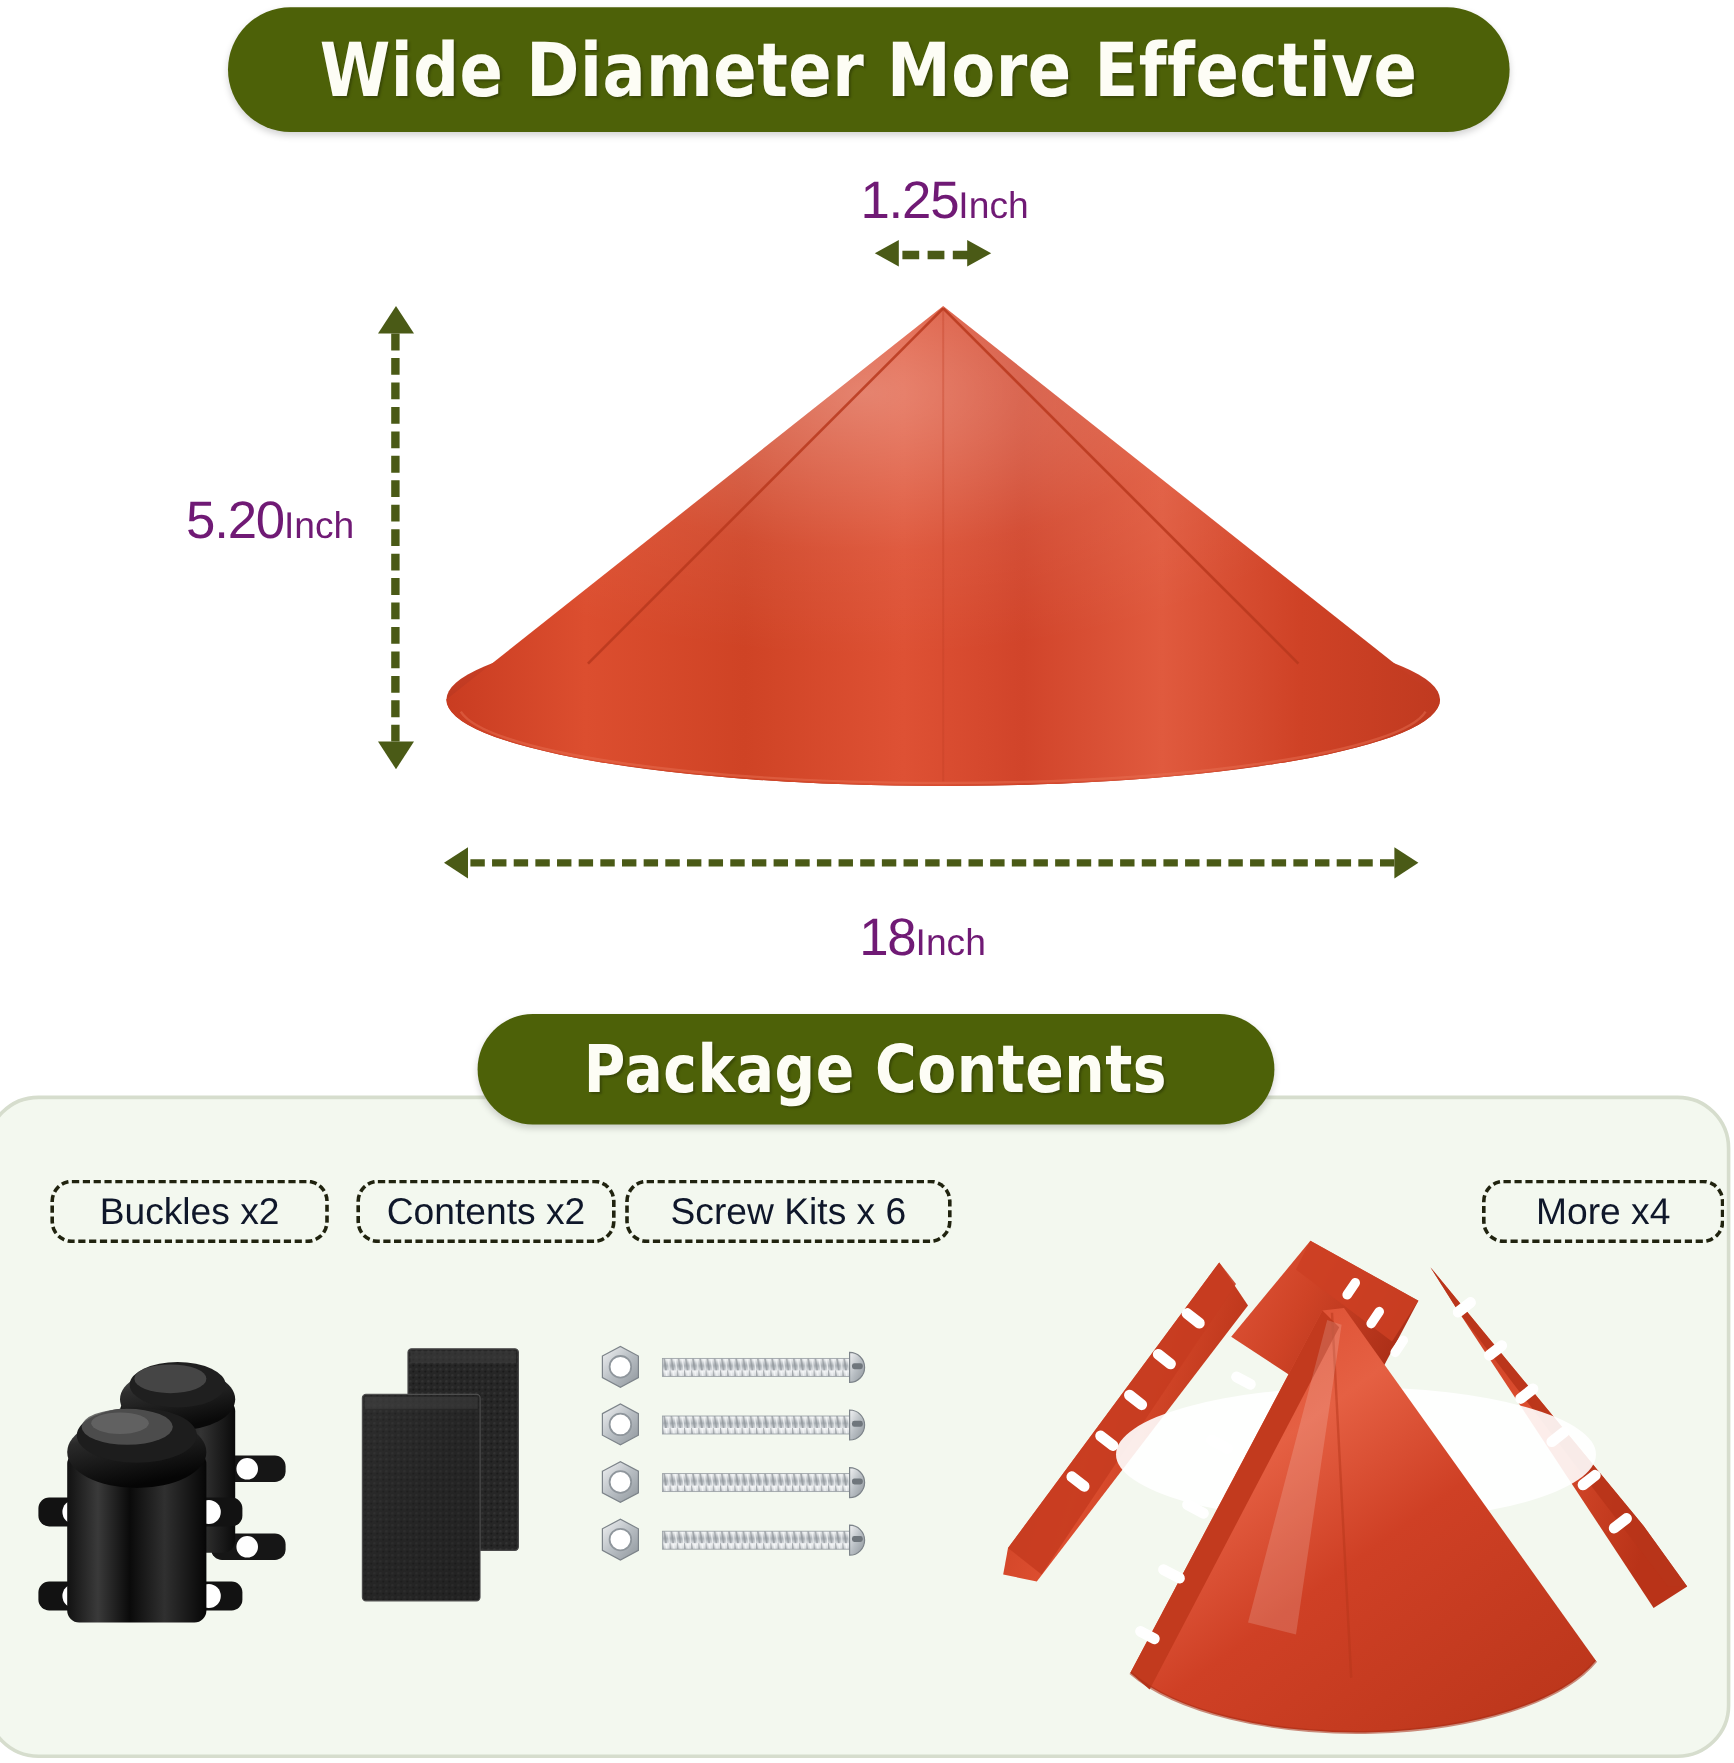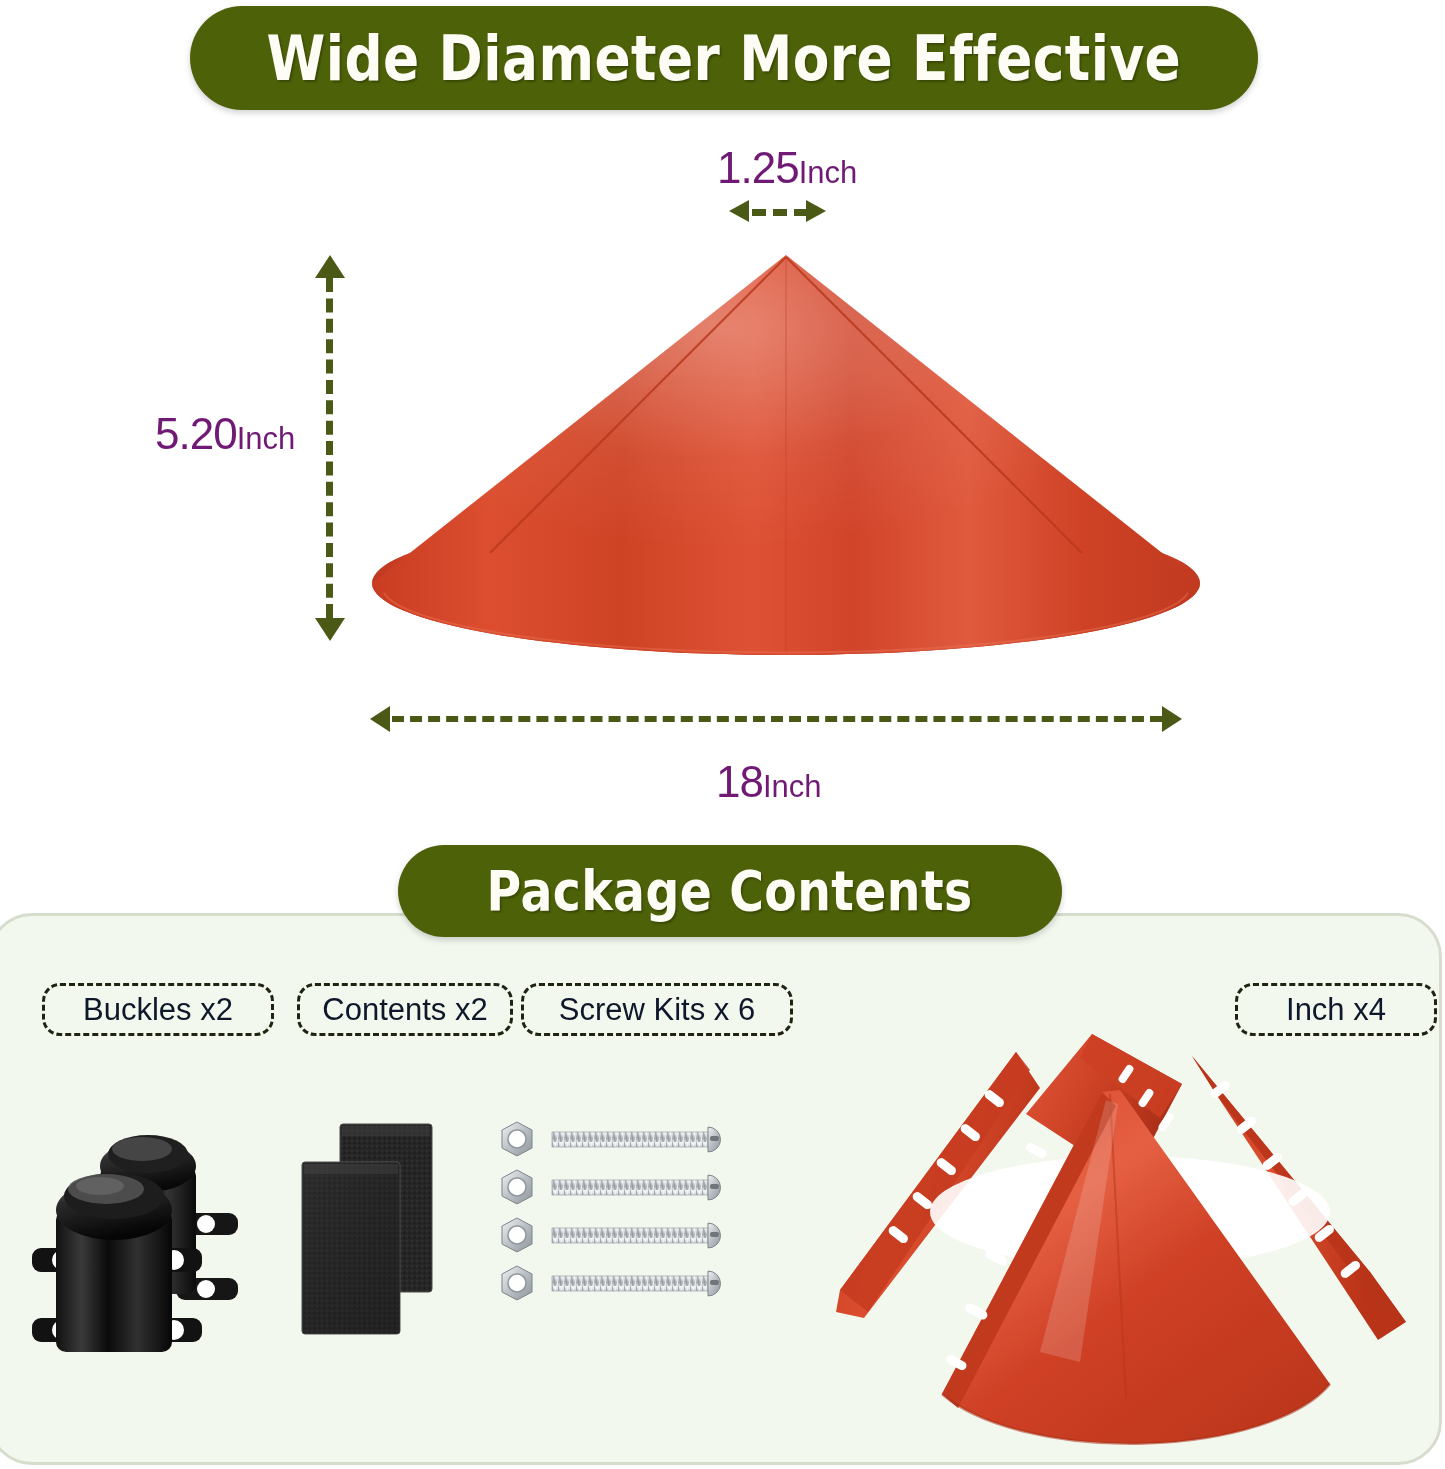--- a/index.html
+++ b/index.html
@@ -156,21 +156,21 @@
 
 <div id="package-panel"></div>
 
 <div class="banner" id="package-banner">
   <span>Package Contents</span>
 </div>
 
 <div class="item-label" id="lbl-buckles">Buckles x2</div>
 <div class="item-label" id="lbl-spacers">Contents x2</div>
 <div class="item-label" id="lbl-screws">Screw Kits x 6</div>
-<div class="item-label" id="lbl-board">Inch x4</div>
+<div class="item-label" id="lbl-board">More x4</div>
 
 <div class="art" id="art-buckles">
   <svg width="252" height="270" viewBox="0 0 252 270">
     <defs>
       <linearGradient id="domeG" x1="0" y1="0" x2="0.4" y2="1">
         <stop offset="0%" stop-color="#6a6a6a"></stop>
         <stop offset="35%" stop-color="#2a2a2a"></stop>
         <stop offset="100%" stop-color="#050505"></stop>
       </linearGradient>
       <linearGradient id="bodyG" x1="0" y1="0" x2="1" y2="0">

